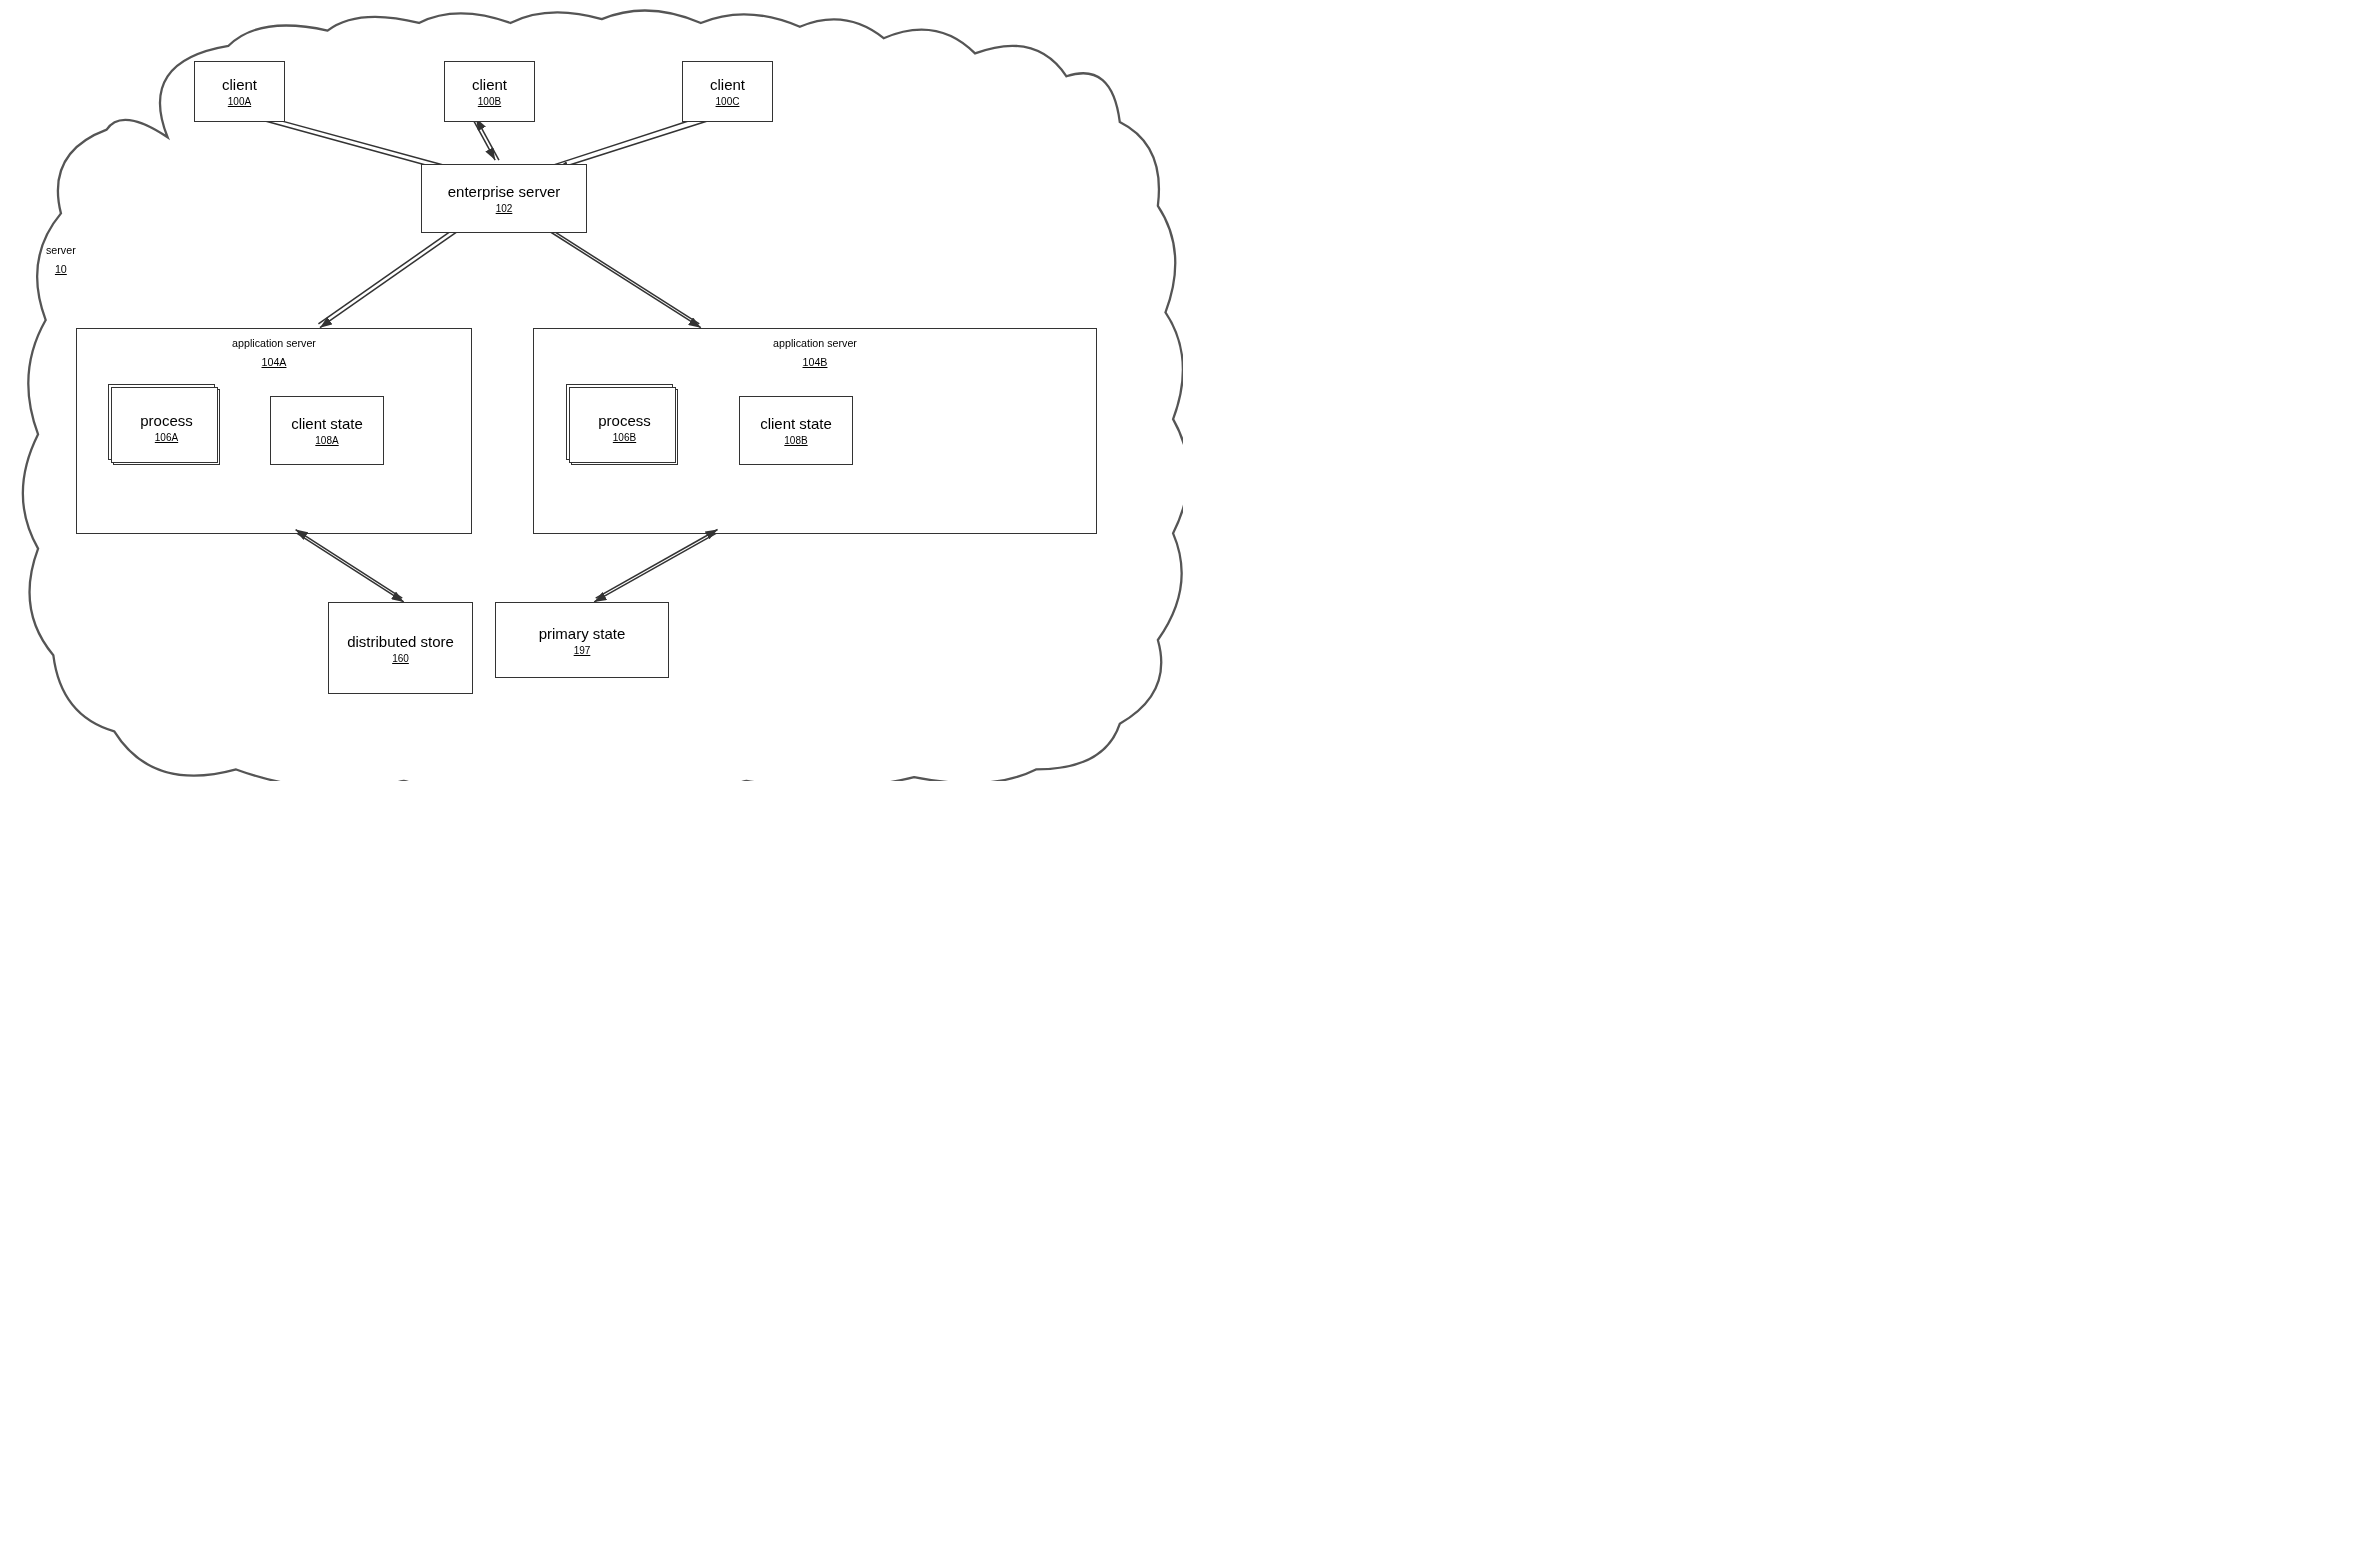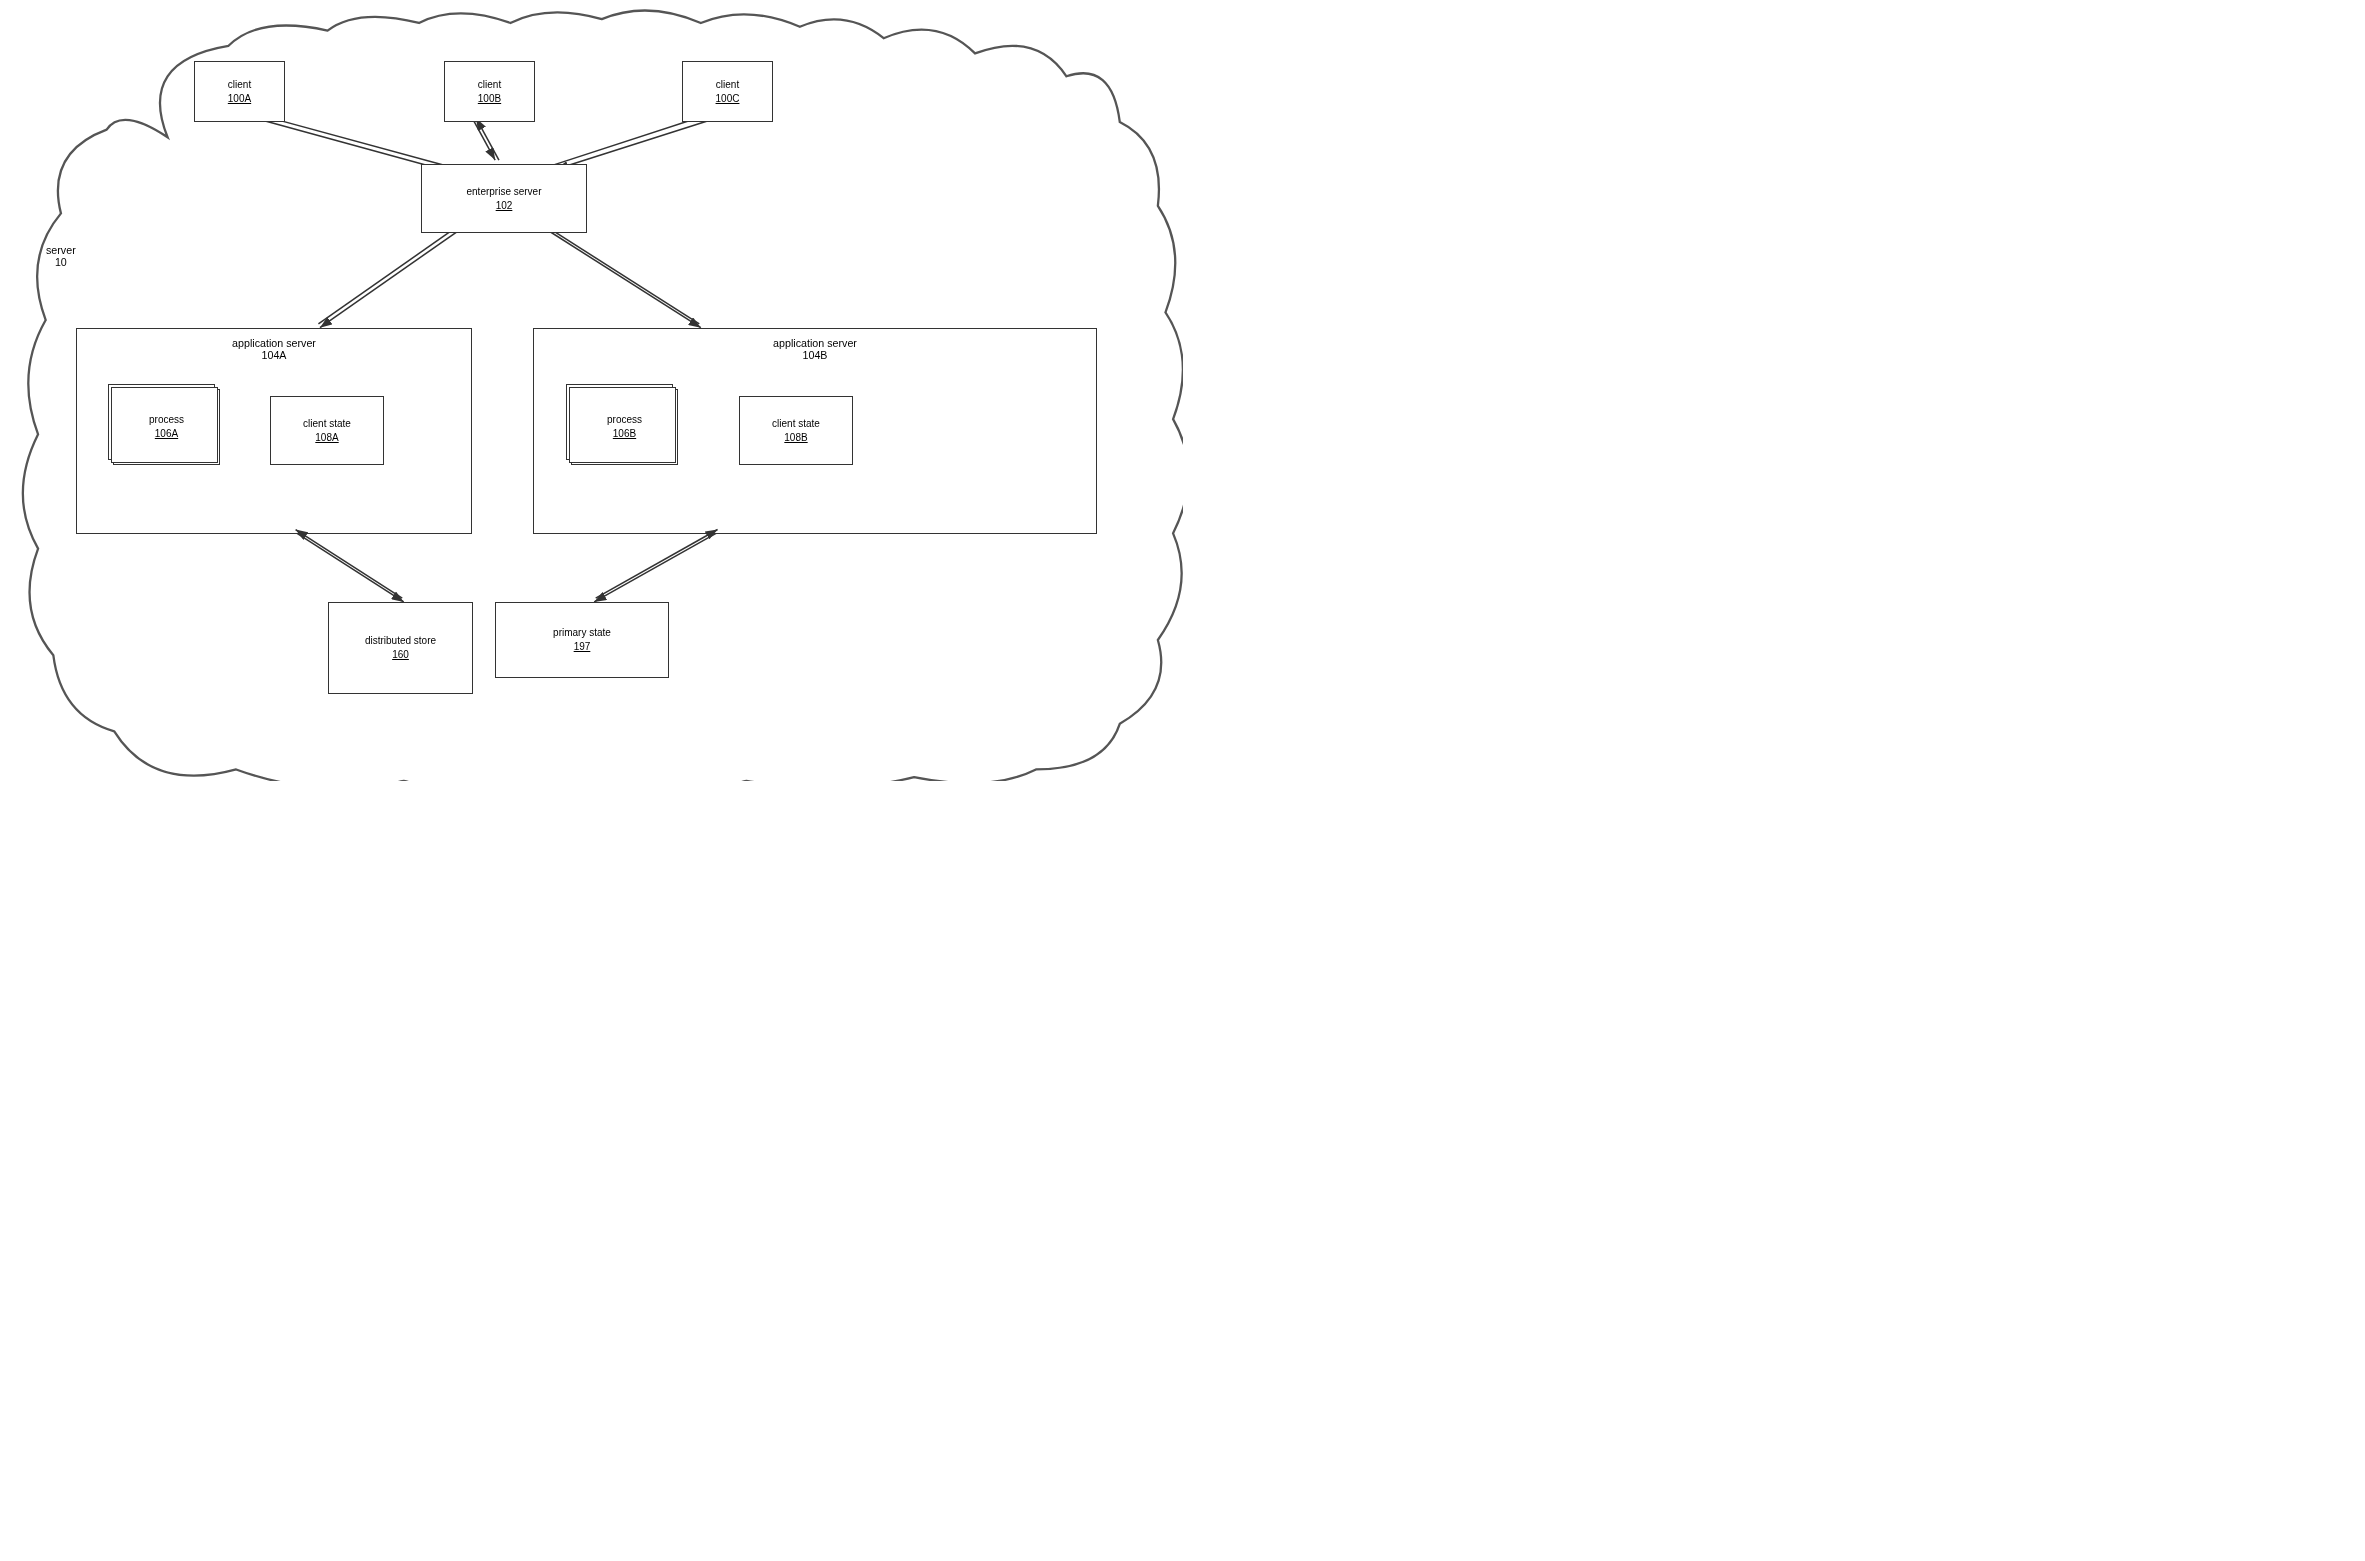--- a/index.html
+++ b/index.html
@@ -34,21 +34,21 @@
       display: flex;
       flex-direction: column;
       align-items: center;
       justify-content: center;
       text-align: center;
       font-size: 10.7px;
       line-height: 1.4;
     }
 
     .box .label {
-      font-size: 10px;
+      font-size: 15px;
     }
 
     .box .num {
       font-size: 10px;
       text-decoration: underline;
     }
 
     
     .stacked::before,
     .stacked::after {
@@ -75,21 +75,23 @@
       border: 1.5px solid #333;
     }
 
     
     .text-label {
       position: absolute;
       font-size: 10.7px;
       text-align: center;
     }
     .text-label .num {
+      text-decoration: underline;
       display: block;
+      margin-top: 7px;
     }
 
     
     .arrows-svg {
       position: absolute;
       top: 0; left: 0;
       width: 100%;
       height: 100%;
       pointer-events: none;
     }

